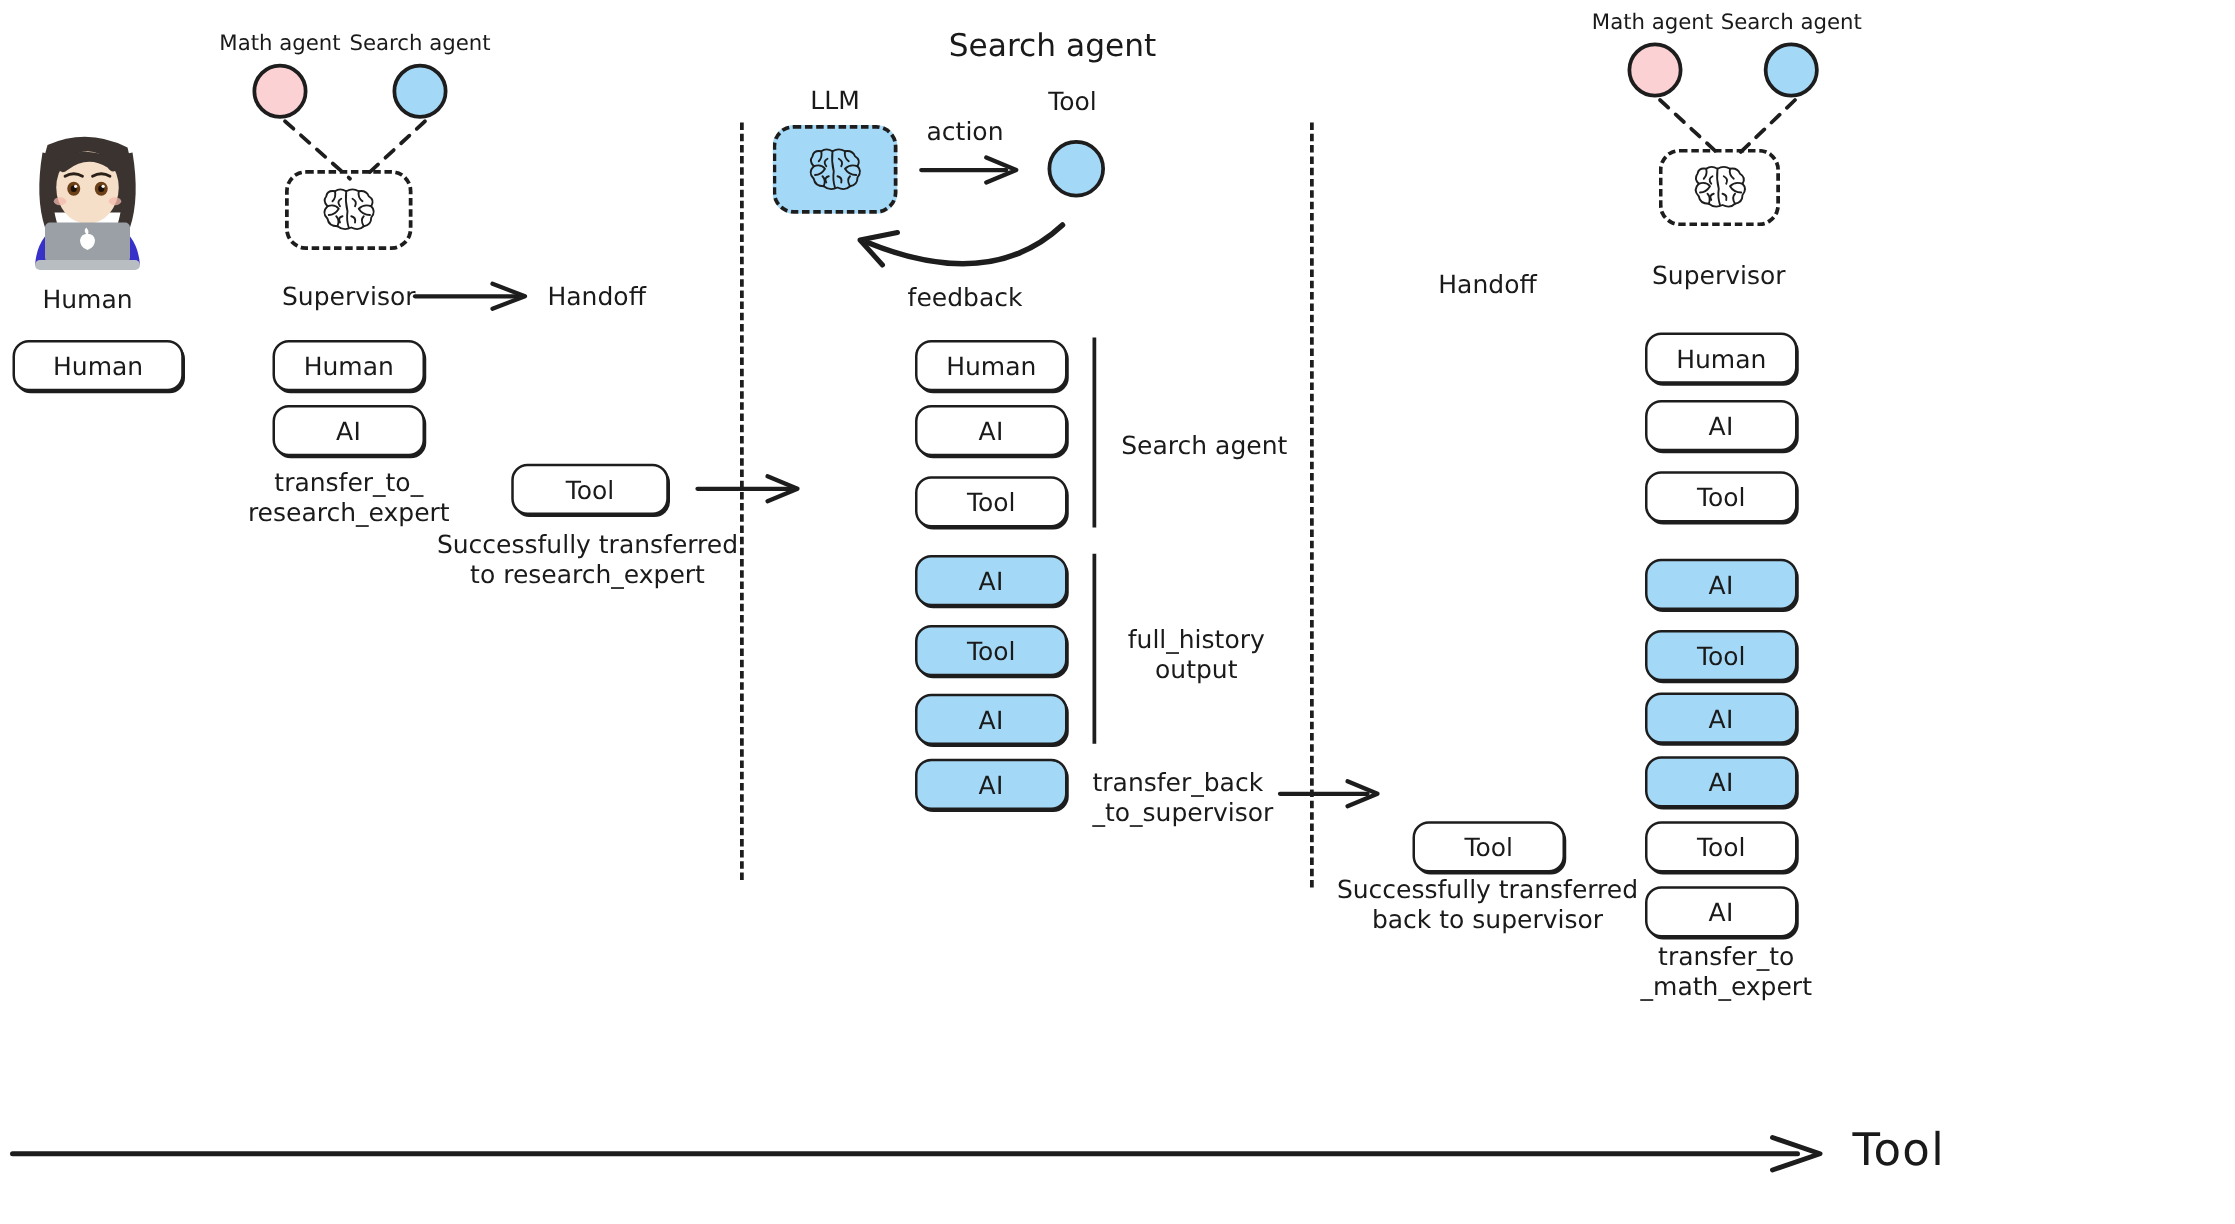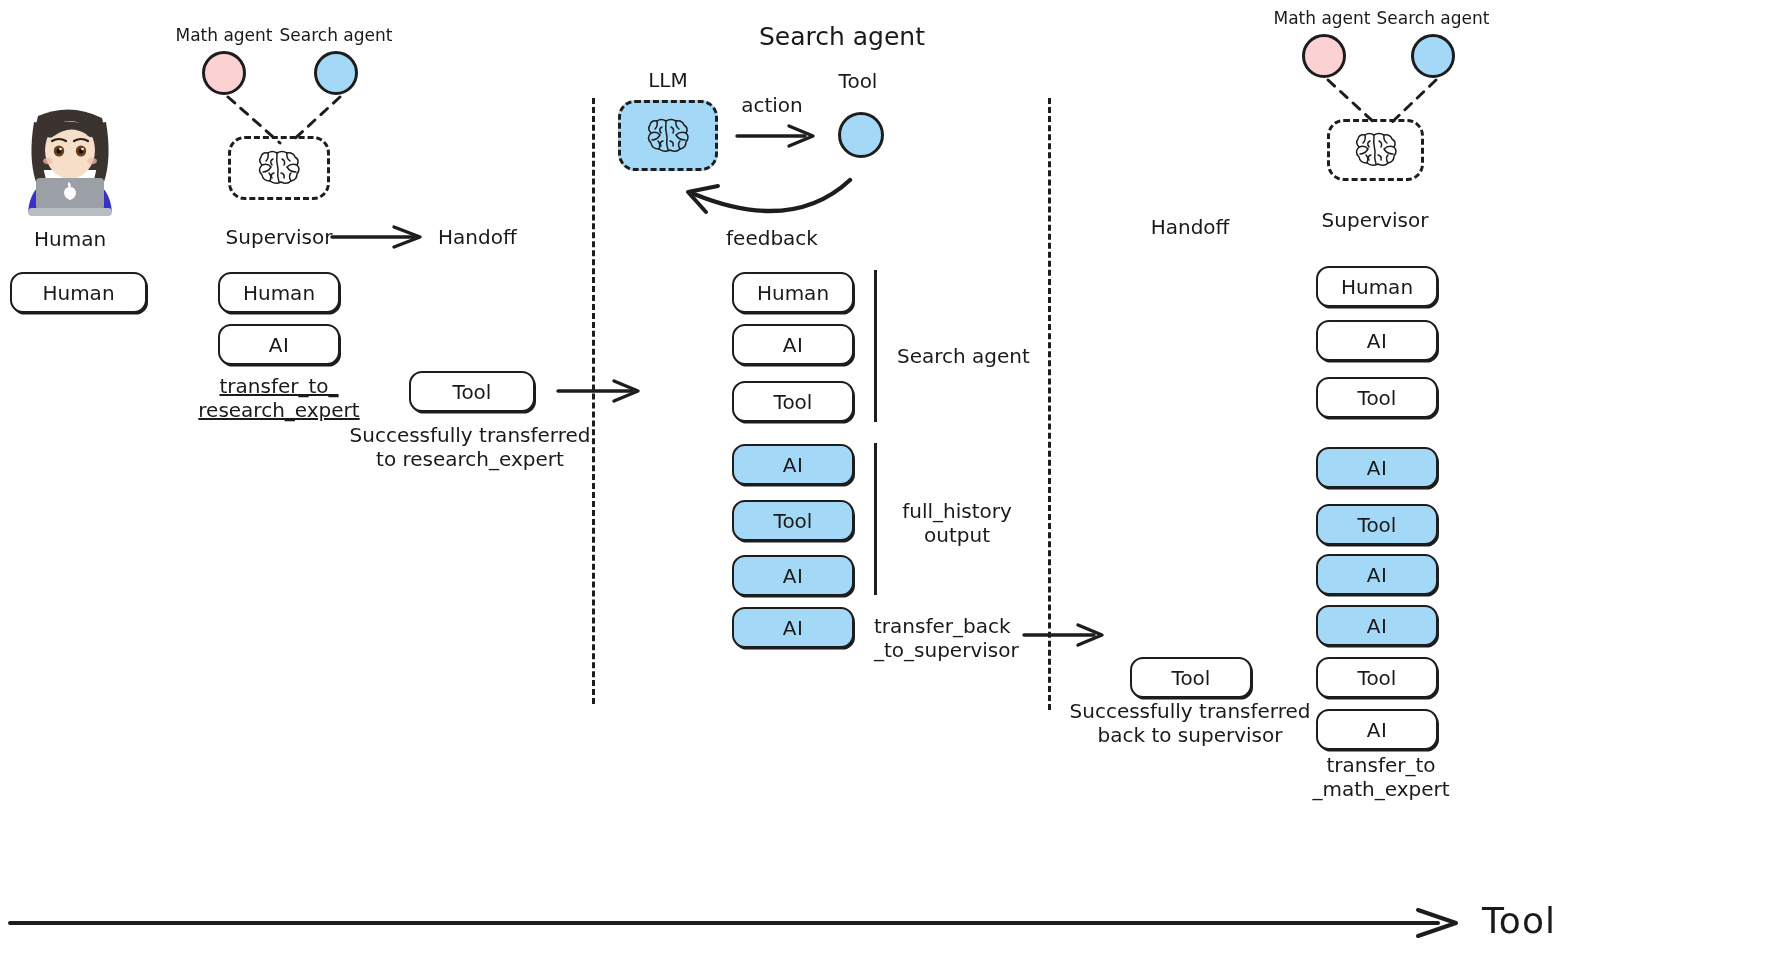--- a/index.html
+++ b/index.html
@@ -108,21 +108,21 @@
   <div class="lbl c f-md" style="left:279px;top:226px;">Supervisor</div>
 
   <svg class="arrowsvg" style="left:330px;top:226px;" width="100" height="24">
     <line x1="2" y1="11" x2="84" y2="11" stroke="#1d1d1d" stroke-width="3.4" stroke-linecap="round"></line>
     <path d="M64 1 L90 11 L64 21" fill="none" stroke="#1d1d1d" stroke-width="3.4" stroke-linecap="round" stroke-linejoin="round"></path>
   </svg>
   <div class="lbl f-md" style="left:438px;top:226px;">Handoff</div>
 
   <div class="msg" style="left:218px;top:272px;width:122px;height:41px;">Human</div>
   <div class="msg ital" style="left:218px;top:324px;width:122px;height:41px;">AI</div>
-  <div class="lbl c f-md" style="left:279px;top:375px;text-decoration:underline;">transfer_to_
+  <div class="lbl c f-md" style="left:279px;top:375px;">transfer_to_
 research_expert</div>
 
   <div class="msg" style="left:409px;top:371px;width:126px;height:41px;">Tool</div>
   <div class="lbl c f-md" style="left:470px;top:424px;">Successfully transferred
 to research_expert</div>
 
   <svg class="arrowsvg" style="left:556px;top:380px;" width="92" height="24">
     <line x1="2" y1="11" x2="76" y2="11" stroke="#1d1d1d" stroke-width="3.4" stroke-linecap="round"></line>
     <path d="M58 1 L82 11 L58 21" fill="none" stroke="#1d1d1d" stroke-width="3.4" stroke-linecap="round" stroke-linejoin="round"></path>
   </svg>

